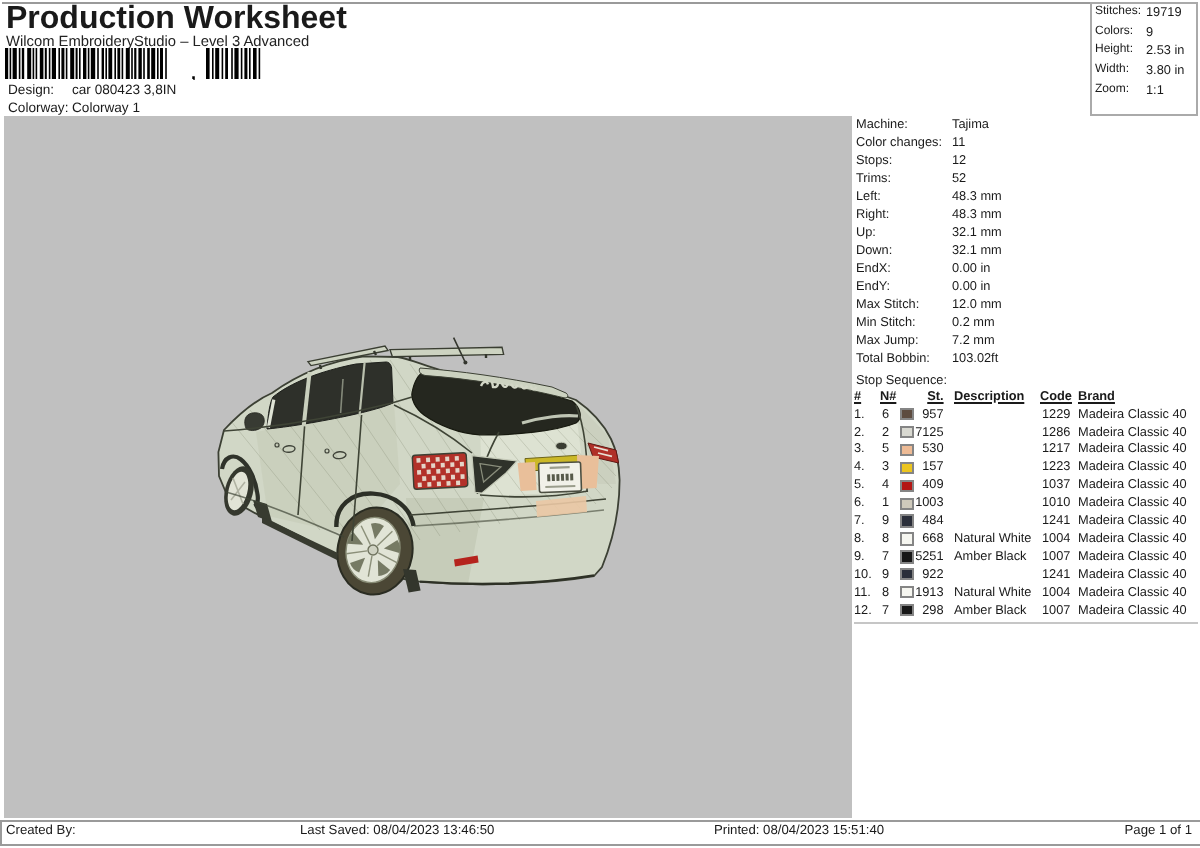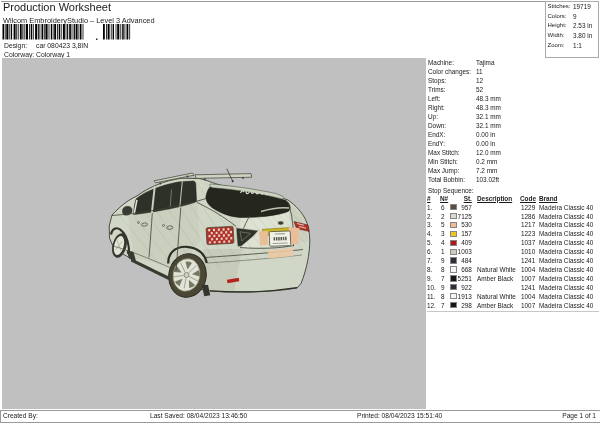--- a/index.html
+++ b/index.html
@@ -5,21 +5,21 @@
   html,body{margin:0;padding:0;}
   body{width:600px;height:424px;background:#ffffff;font-family:"Liberation Sans",sans-serif;position:relative;overflow:hidden;}
   .abs{position:absolute;}
   .t{position:absolute;white-space:nowrap;color:#1a1a1a;-webkit-font-smoothing:antialiased;}
 </style>
 </head>
 <body>
 
 <div class="abs" style="left:1px;top:1px;width:545px;height:1px;background:#9a9a9a;"></div>
 
-<div class="t" style="left:3px;top:1px;font-size:11px;font-weight:normal;">Production Worksheet</div>
+<div class="t" style="left:3px;top:1px;font-size:16px;font-weight:bold;">Production Worksheet</div>
 <div class="t" style="left:3px;top:15.5px;font-size:7.4px;color:#222;">Wilcom EmbroideryStudio – Level 3 Advanced</div>
 
 <svg class="abs" style="left:2px;top:24px;" width="131" height="16" viewBox="0 0 131 16">
     <rect x="0.50" y="0" width="1.60" height="15.5"></rect>
     <rect x="2.80" y="0" width="0.80" height="15.5"></rect>
     <rect x="4.30" y="0" width="2.10" height="15.5"></rect>
     <rect x="7.40" y="0" width="0.80" height="15.5"></rect>
     <rect x="8.90" y="0" width="1.20" height="15.5"></rect>
     <rect x="11.60" y="0" width="2.00" height="15.5"></rect>
     <rect x="14.30" y="0" width="0.80" height="15.5"></rect>

